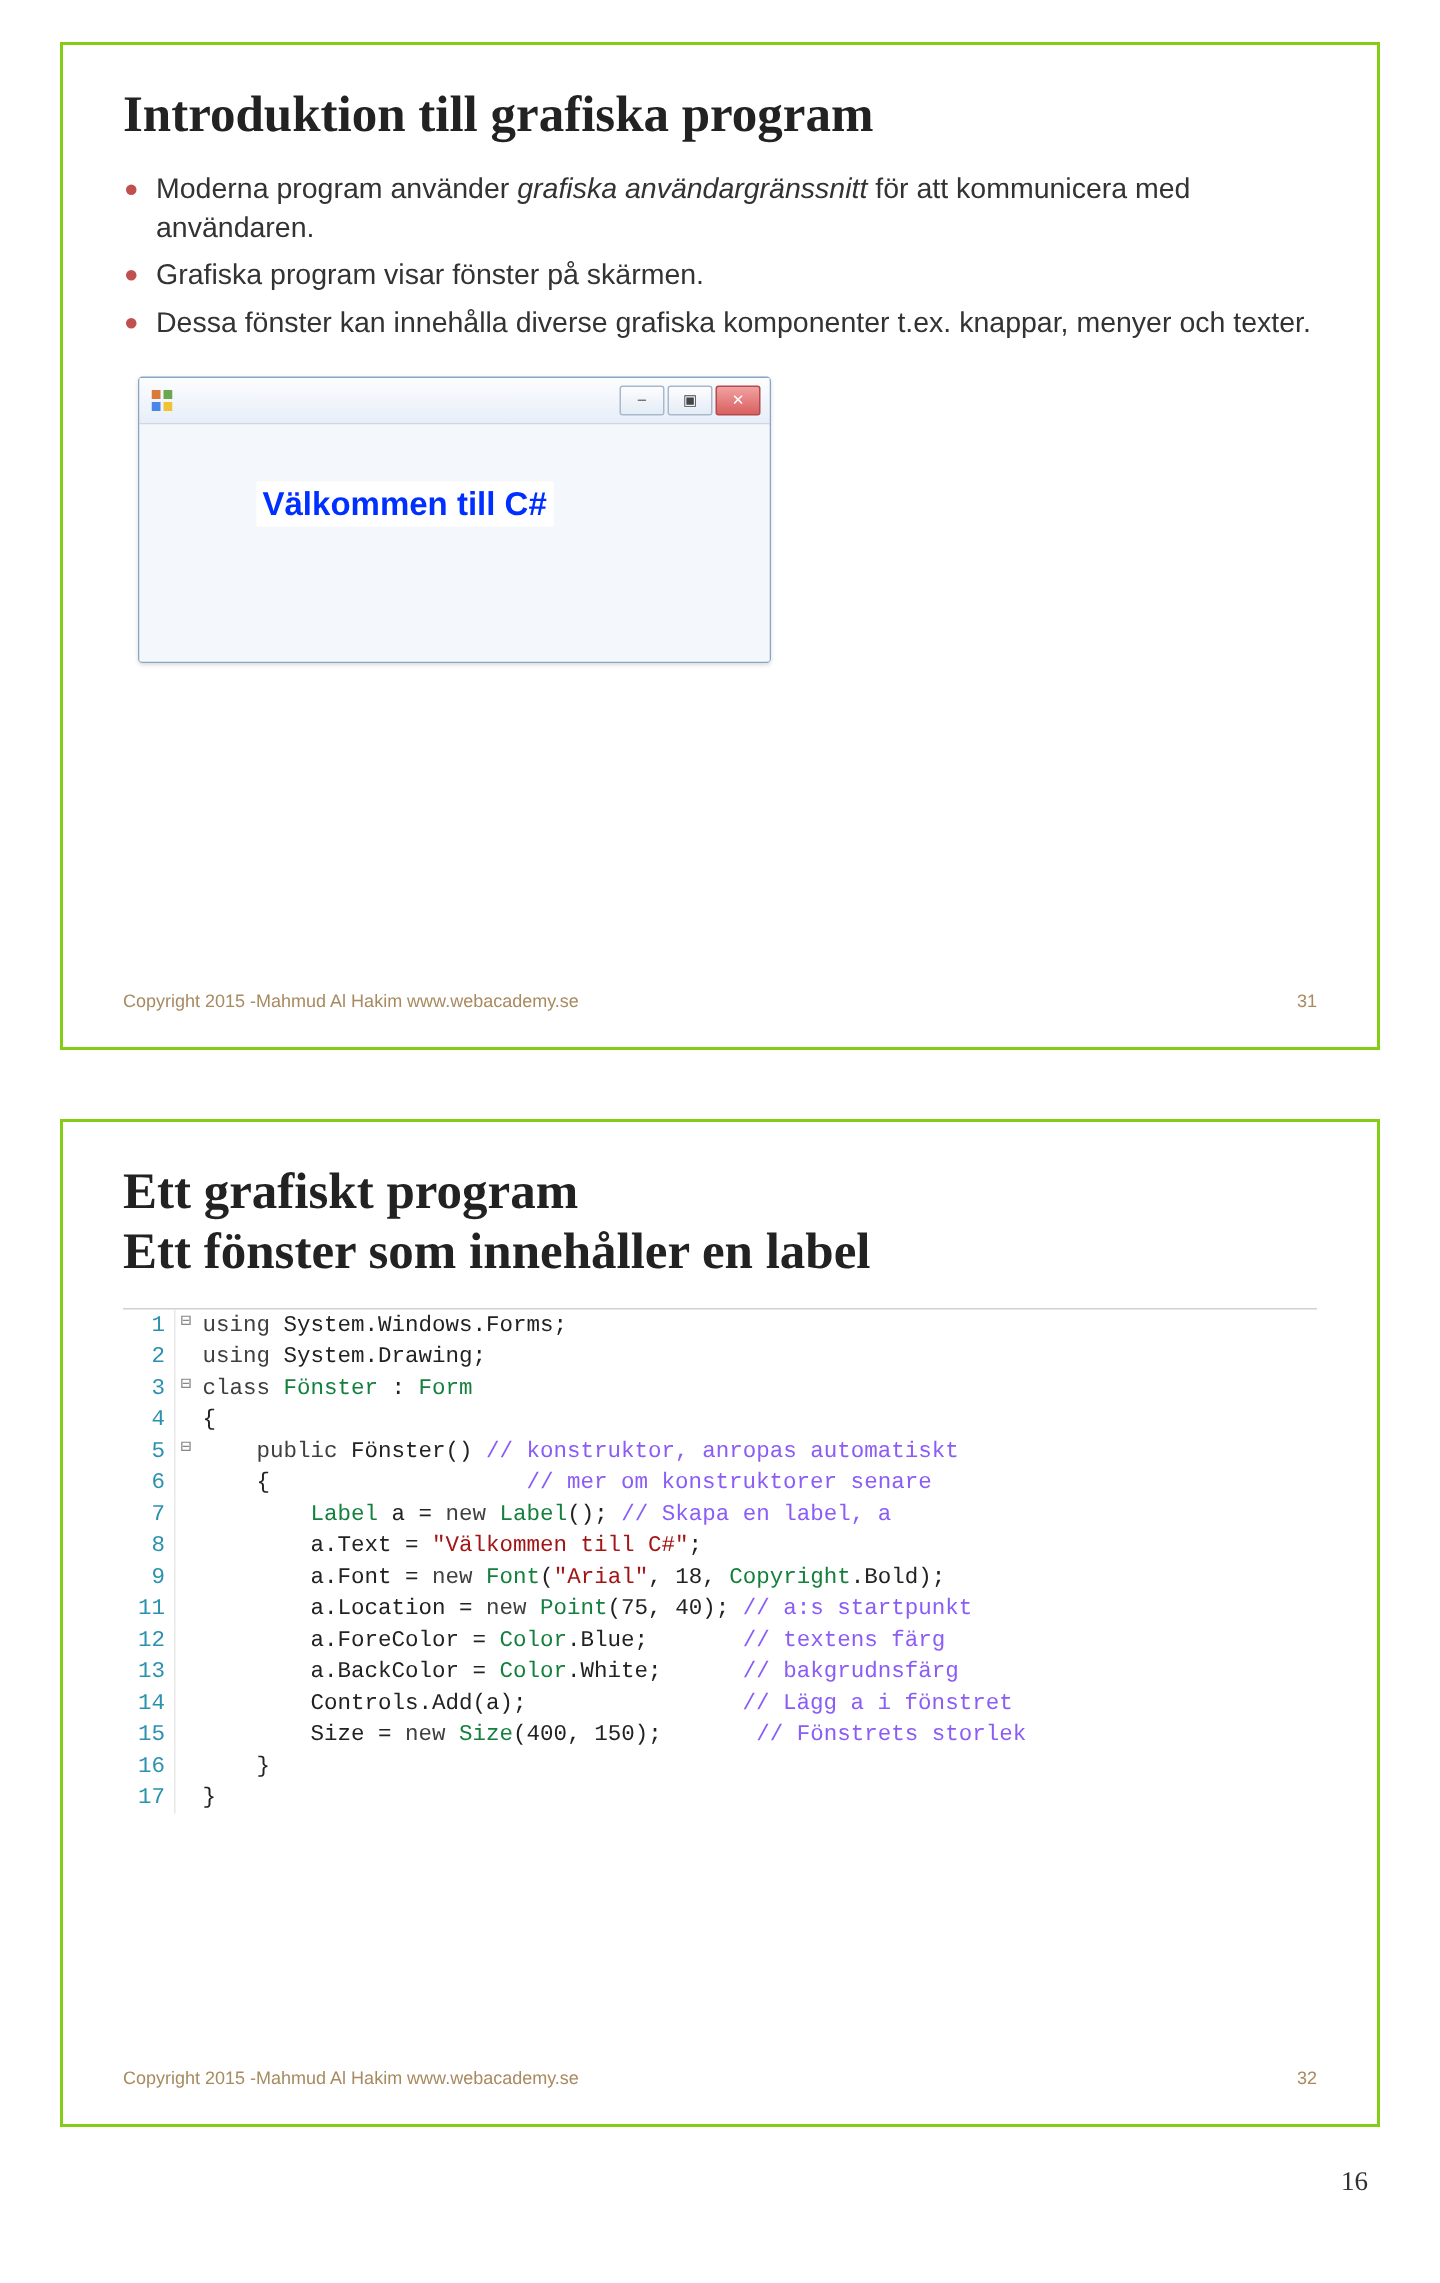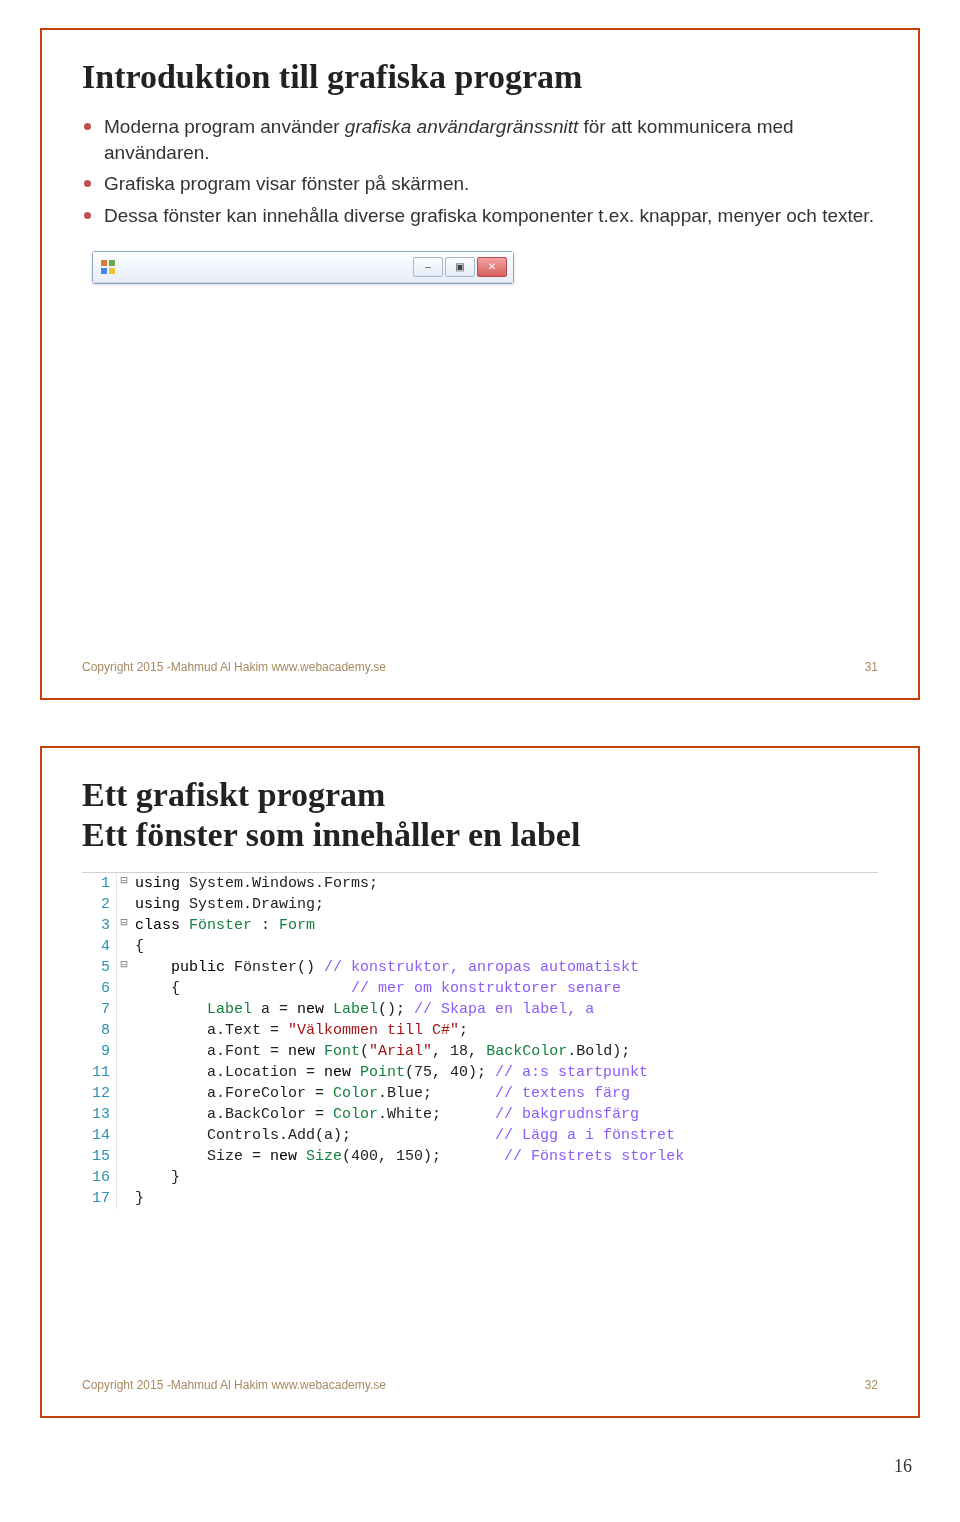--- a/index.html
+++ b/index.html
@@ -5,22 +5,22 @@
   body {
     margin: 0;
     padding: 0;
     background: #fff;
     font-family: Georgia, 'Times New Roman', serif;
     color: #222;
     width: 960px;
   }
   .slide {
     position: relative;
-    margin: 28px 40px 12px 40px;
-    border: 2px solid #c2410c;
+    margin: 28px 40px 0 40px;
+    border: 2px solid #84cc16;
     background: #fff;
     padding: 28px 40px 24px 40px;
     box-sizing: border-box;
   }
   .slide-inner {
     min-height: 560px;
   }
   h1.slide-title {
     font-family: Georgia, serif;
     font-weight: 700;
@@ -141,21 +141,21 @@
     width: 14px;
     text-align:center;
     color:#888;
     font-size:12px;
   }
   .src {
     white-space: pre;
     padding-left: 4px;
     flex:1;
   }
-  .kw   { color:#000000; }
+  .kw   { color:#404040; }
   .type { color:#15803d; }
   .str  { color:#a31515; }
   .cmt  { color:#8b5cf6; }
 
   .page-number {
     text-align: right;
     font-family: Georgia, serif;
     font-size: 18px;
     color: #333;
     padding: 26px 48px 10px 0;
@@ -190,20 +190,23 @@
             <rect x="8" y="8" width="6" height="6" fill="#f1c232"></rect>
           </svg>
         </span>
         <span class="title-text"></span>
         <div class="win-btns">
           <div class="win-btn">–</div>
           <div class="win-btn">▣</div>
           <div class="win-btn close">✕</div>
         </div>
       </div>
+      <div class="client">
+        <span class="label-box">Välkommen till C#</span>
+      </div>
     </div>
   </div>
 
   <div class="footer">
     <span>Copyright 2015 -Mahmud Al Hakim  www.webacademy.se</span>
     <span>31</span>
   </div>
 </div>
 
 <div class="slide" style="margin-top:46px;">
@@ -248,21 +251,21 @@
           <div class="src"><span>        </span><span class="type">Label</span><span> a = </span><span class="kw">new</span><span> </span><span class="type">Label</span><span>(); </span><span class="cmt">// Skapa en label, a</span></div>
         </div>
         <div class="code-row">
           <div class="ln">8</div>
           <div class="gut"></div>
           <div class="src"><span>        a.Text = </span><span class="str">"Välkommen till C#"</span><span>;</span></div>
         </div>
         <div class="code-row">
           <div class="ln">9</div>
           <div class="gut"></div>
-          <div class="src"><span>        a.Font = </span><span class="kw">new</span><span> </span><span class="type">Font</span><span>(</span><span class="str">"Arial"</span><span>, 18, </span><span class="type">BackColor</span><span>.Bold);</span></div>
+          <div class="src"><span>        a.Font = </span><span class="kw">new</span><span> </span><span class="type">Font</span><span>(</span><span class="str">"Arial"</span><span>, 18, </span><span class="type">Copyright</span><span>.Bold);</span></div>
         </div>
         <div class="code-row">
           <div class="ln">11</div>
           <div class="gut"></div>
           <div class="src"><span>        a.Location = </span><span class="kw">new</span><span> </span><span class="type">Point</span><span>(75, 40); </span><span class="cmt">// a:s startpunkt</span></div>
         </div>
         <div class="code-row">
           <div class="ln">12</div>
           <div class="gut"></div>
           <div class="src"><span>        a.ForeColor = </span><span class="type">Color</span><span>.Blue;       </span><span class="cmt">// textens färg</span></div>

